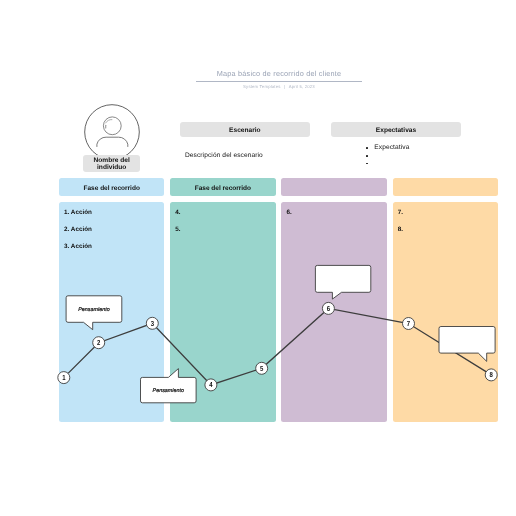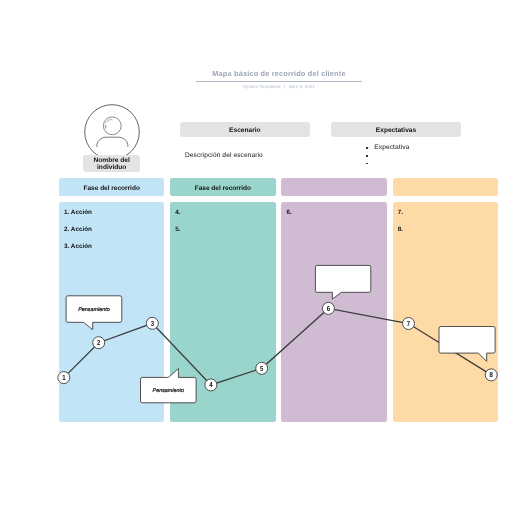--- a/index.html
+++ b/index.html
@@ -3,21 +3,21 @@
 <meta charset="utf-8">
 <style>
   html,body{margin:0;padding:0;}
   body{width:516px;height:516px;background:#ffffff;font-family:"Liberation Sans",sans-serif;overflow:hidden;position:relative;
        -webkit-font-smoothing:antialiased;text-rendering:geometricPrecision;}
   #stage{position:absolute;left:0;top:0;width:516px;height:516px;will-change:transform;}
   .abs{position:absolute;}
 
   
   #title-block{left:196px;top:69px;width:166px;text-align:center;}
-  #doc-title{font-size:7.3px;font-weight:bold;color:#9aa3b5;letter-spacing:.2px;line-height:9px;white-space:nowrap;}
+  #doc-title{font-size:7.3px;font-weight:normal;color:#9aa3b5;letter-spacing:.2px;line-height:9px;white-space:nowrap;}
   #title-rule{height:1px;background:#b0b7c5;margin-top:3px;}
   #doc-subtitle{font-size:4.3px;color:#b0b7c5;letter-spacing:.15px;margin-top:1.5px;white-space:nowrap;}
 
   
   #persona-avatar{left:84px;top:104px;width:58px;height:58px;}
   #persona-name{left:83.2px;top:154.8px;width:57px;height:17.5px;background:#e3e3e3;border-radius:3px;
                 display:flex;align-items:center;justify-content:center;text-align:center;
                 font-size:6.6px;font-weight:bold;color:#111;line-height:6.8px;padding-top:3.4px;box-sizing:border-box;}
 
   

